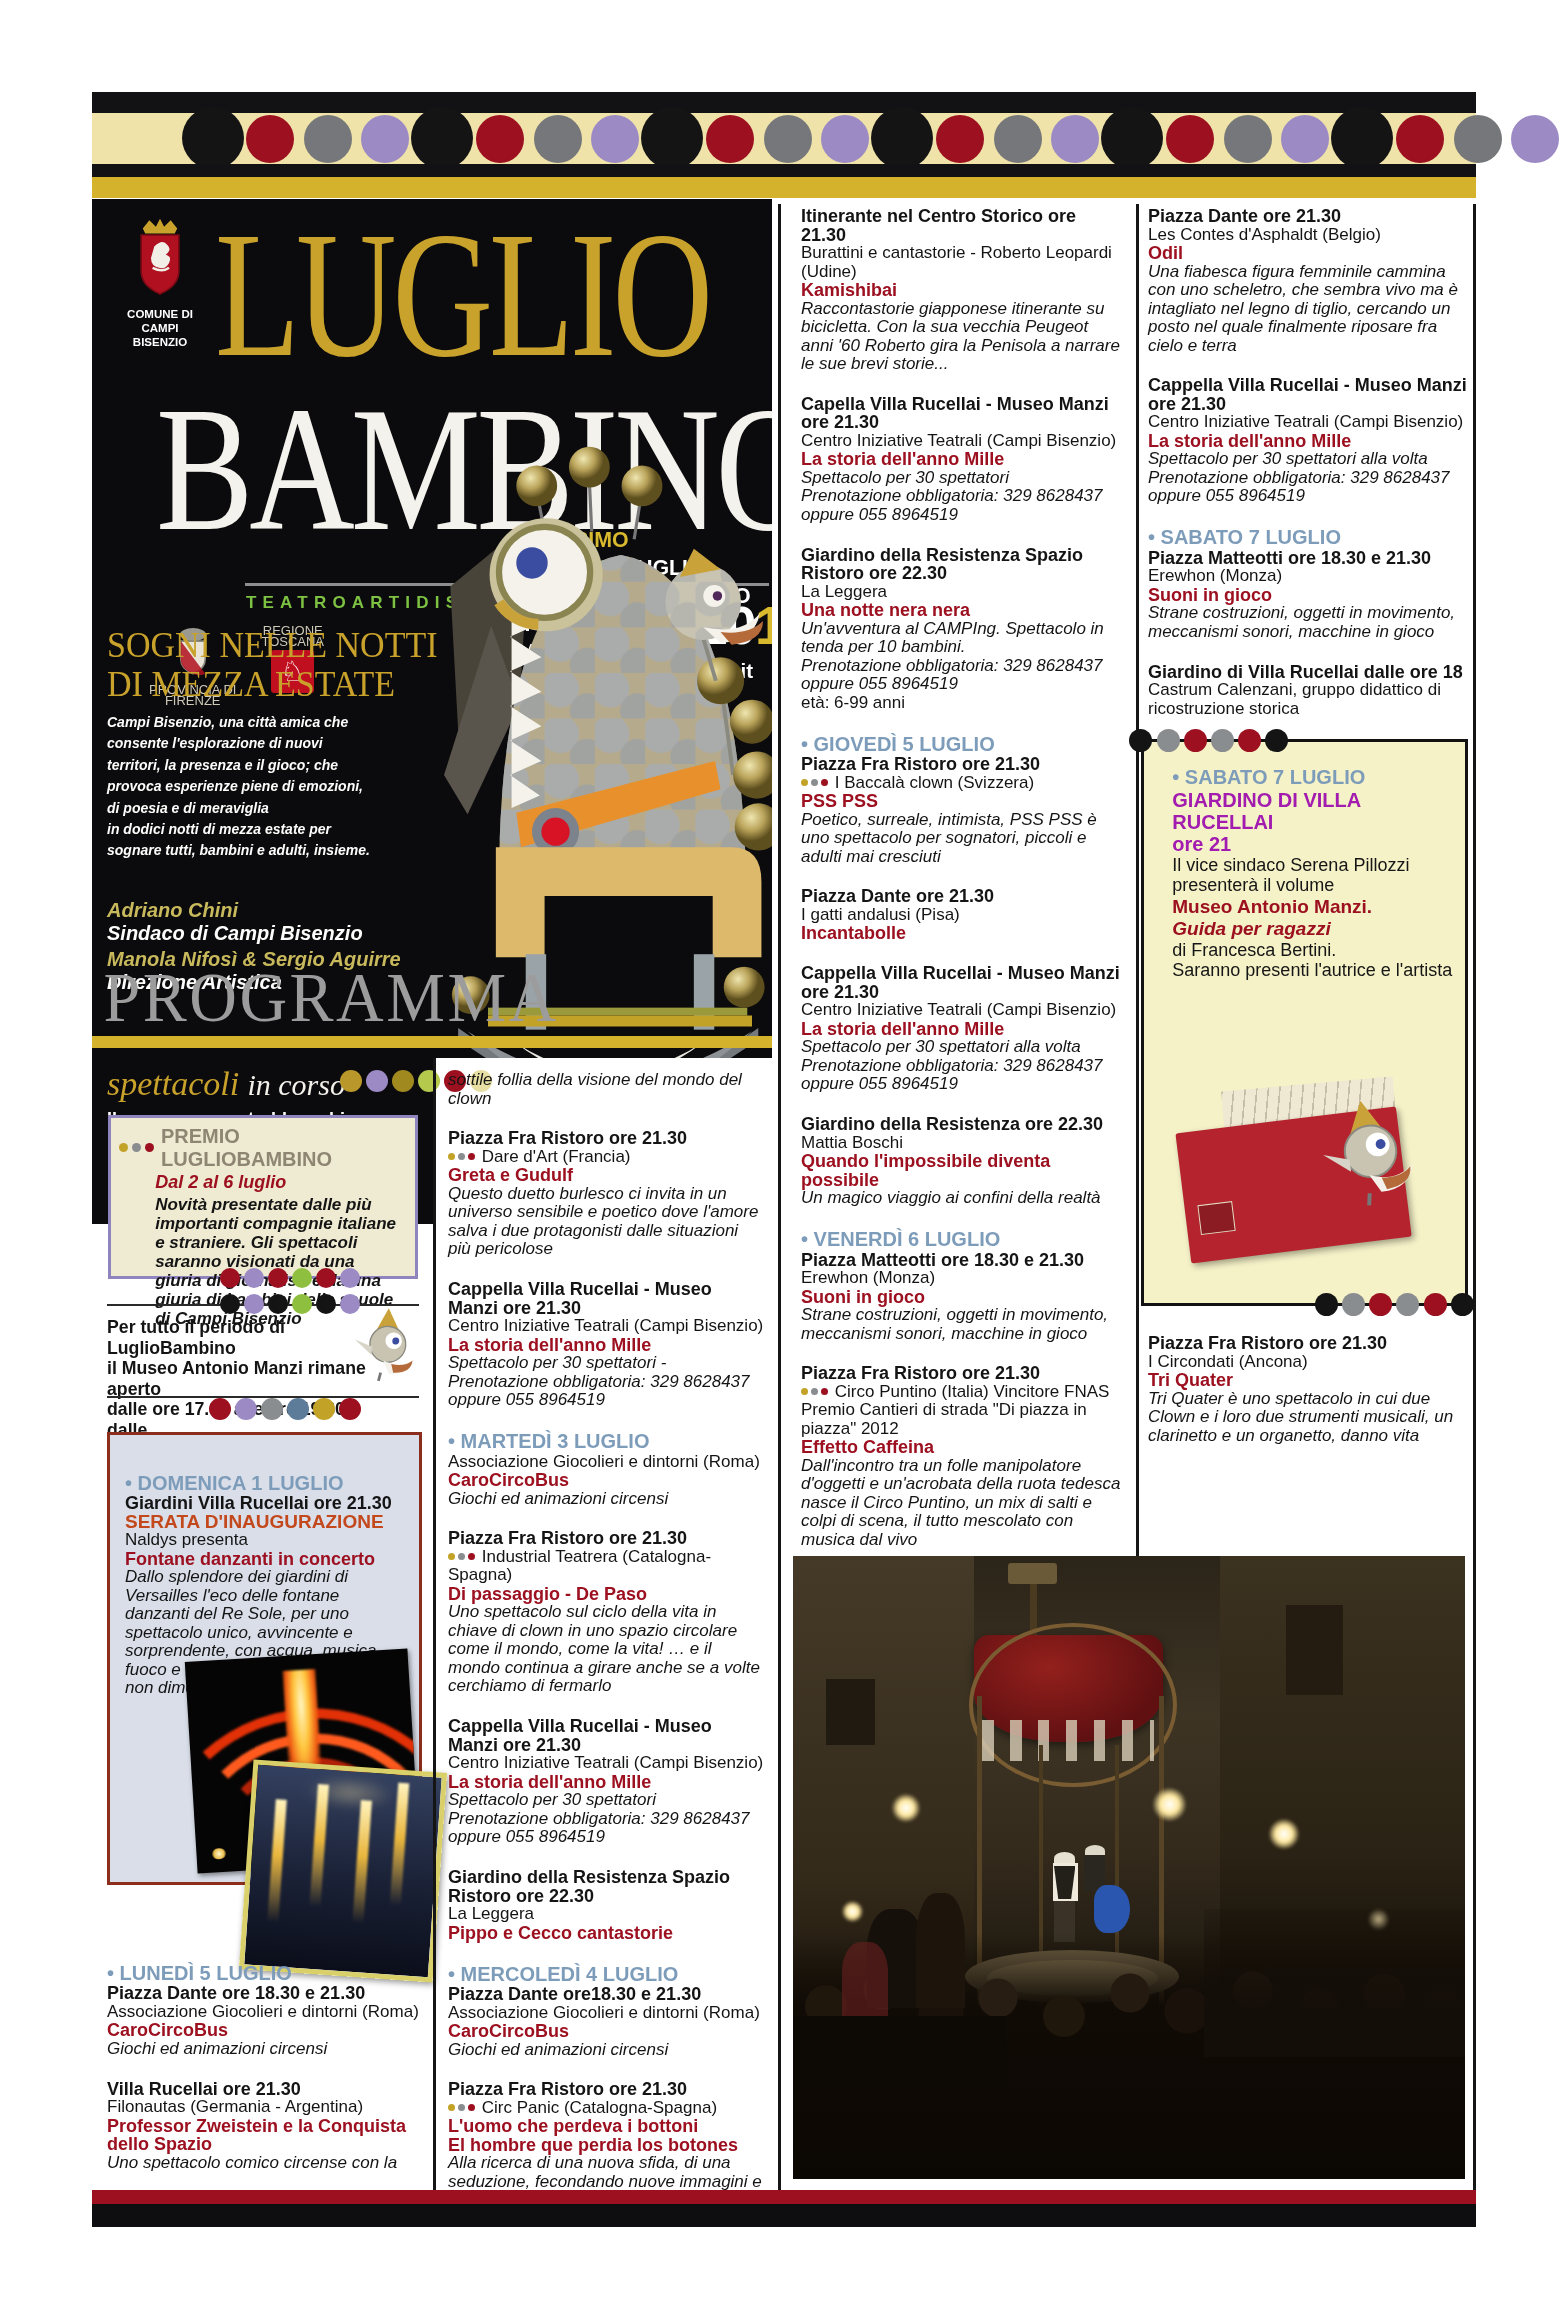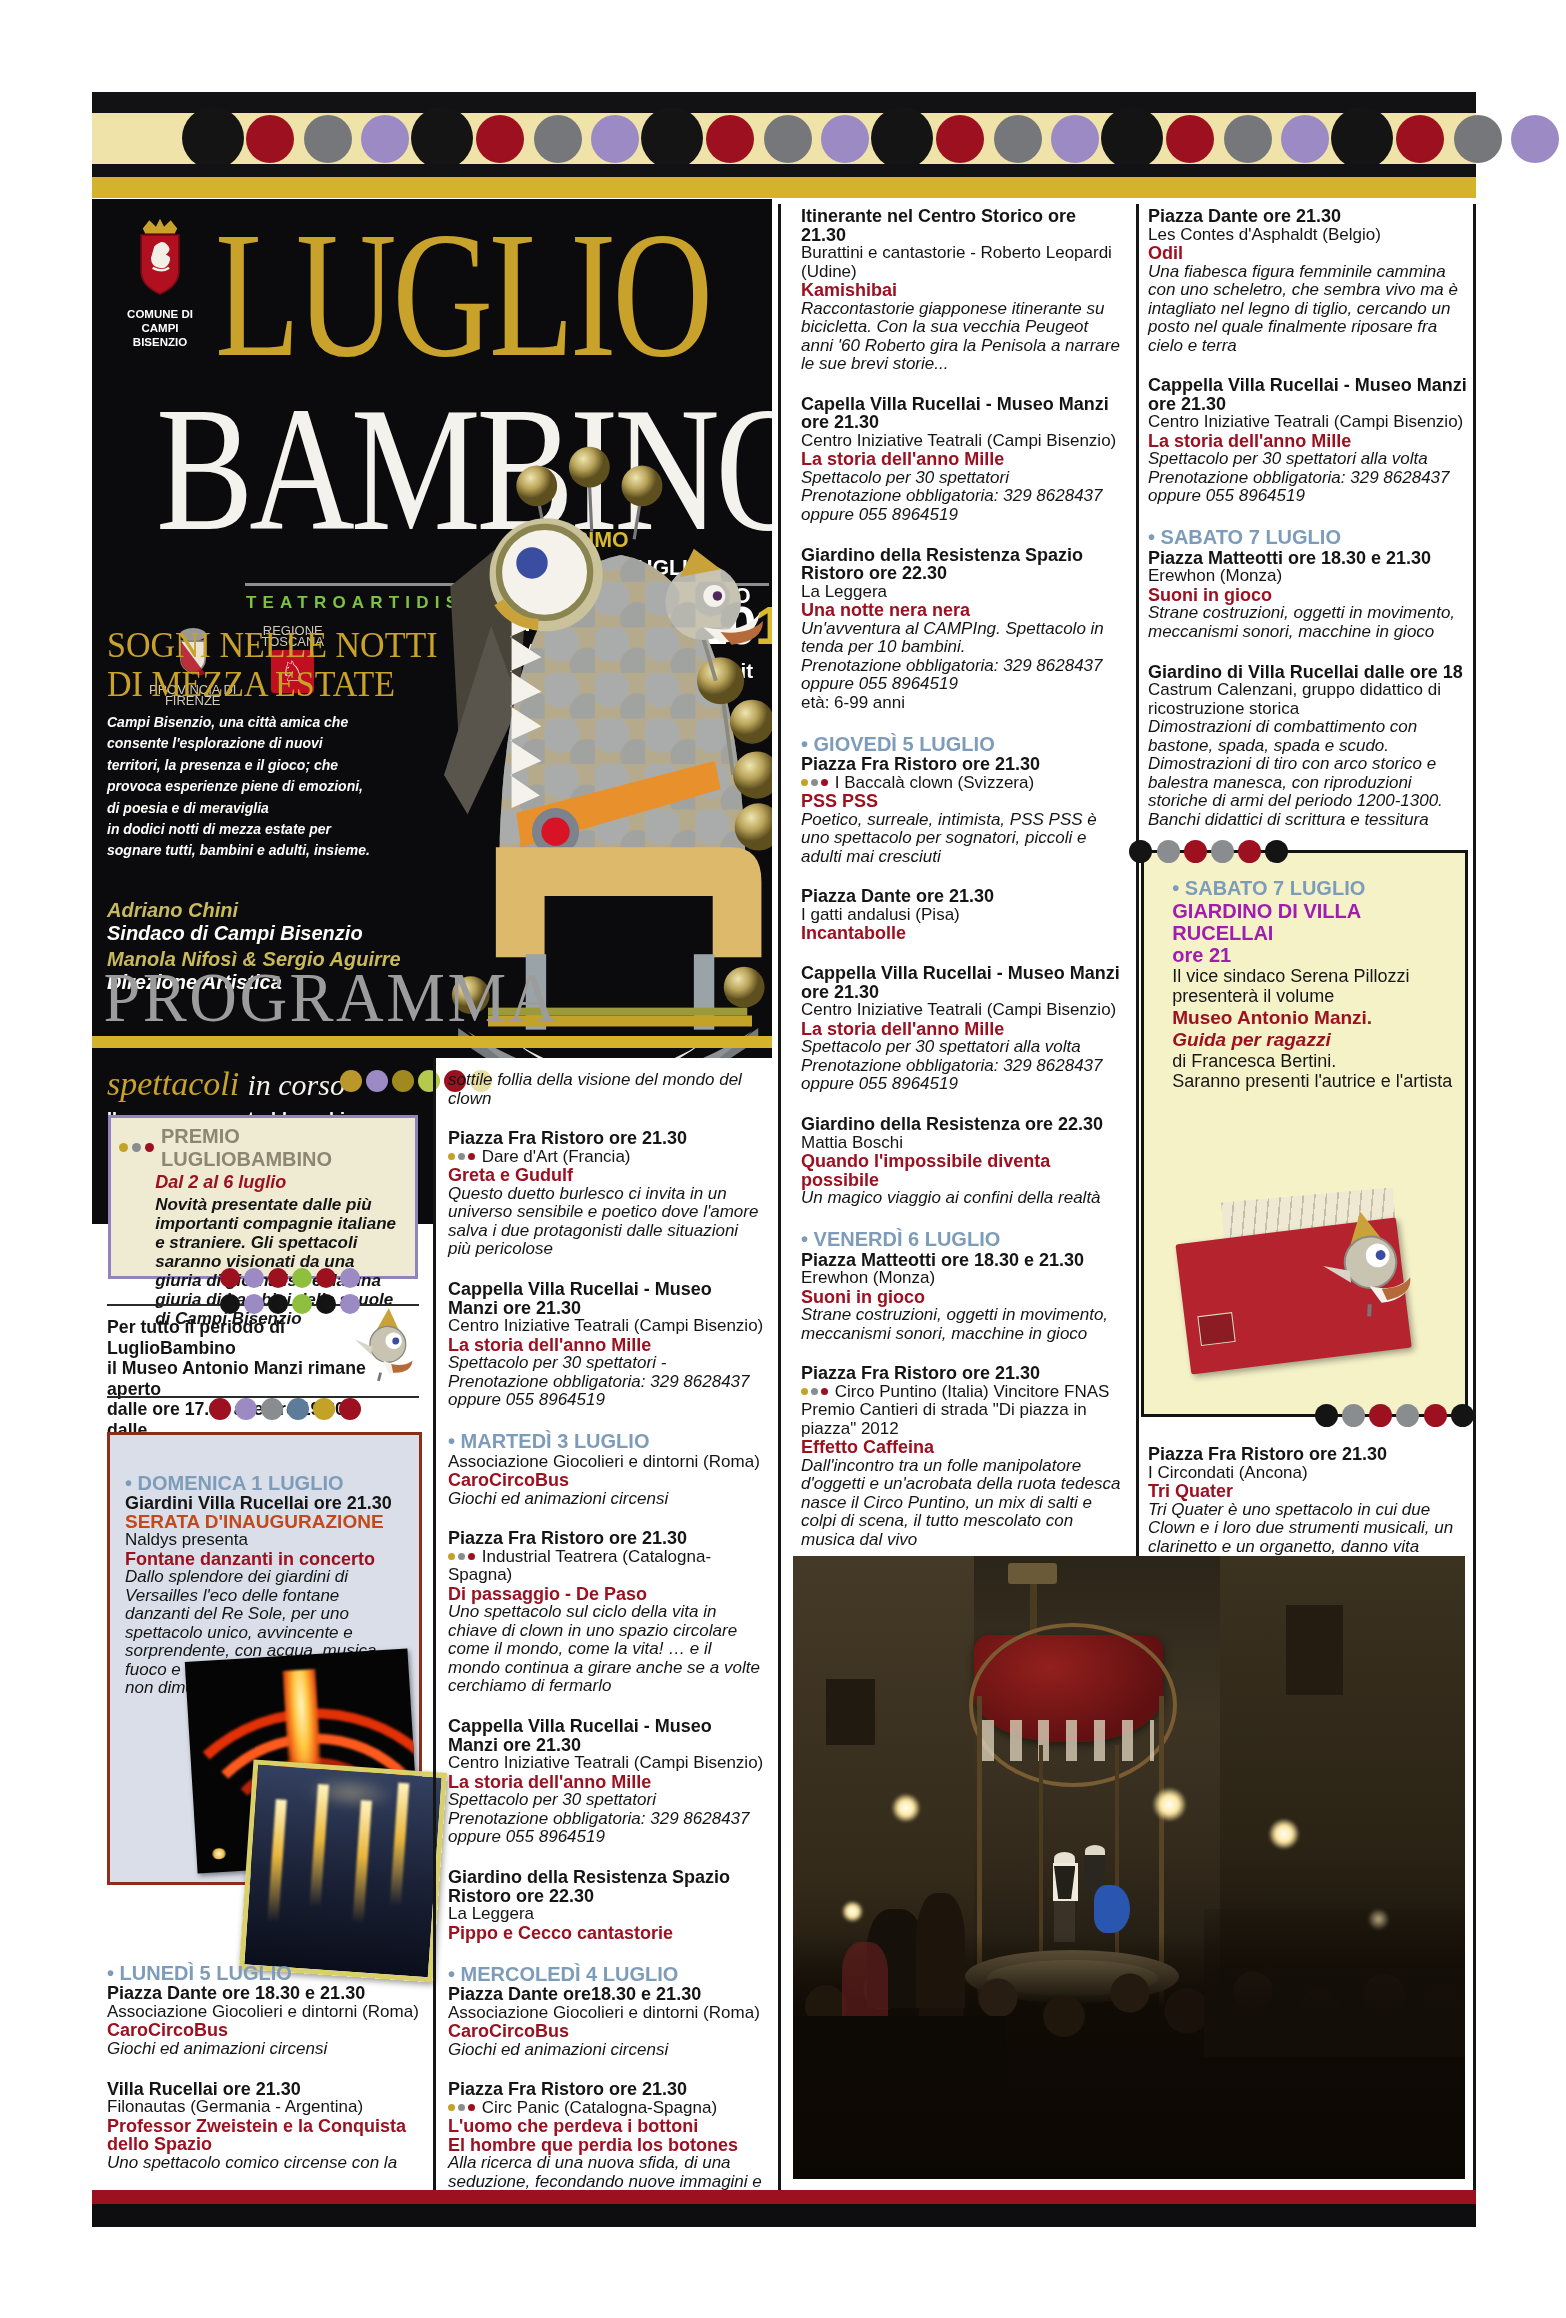--- a/index.html
+++ b/index.html
@@ -576,21 +576,20 @@
         <div class="block">
           <div class="ln day">SABATO 7 LUGLIO</div>
           <div class="ln venue">Piazza Matteotti ore 18.30 e 21.30</div>
           <div class="ln company">Erewhon (Monza)</div>
           <div class="ln title">Suoni in gioco</div>
           <div class="ln desc">Strane costruzioni, oggetti in movimento, meccanismi sonori, macchine in gioco</div>
         </div>
         <div class="block">
           <div class="ln venue">Giardino di Villa Rucellai dalle ore 18</div>
           <div class="ln company">Castrum Calenzani, gruppo didattico di ricostruzione storica</div>
-          <div class="ln desc">Dimostrazioni di combattimento con bastone, spada, spada e scudo. Dimostrazioni di tiro con arco storico e balestra manesca, con riproduzioni storiche di armi del periodo 1200-1300. Banchi didattici di scrittura e tessitura</div>
         </div>
       </div>
 
     <div class="ybox">
       <div class="ydots-top dotsrow">
           <span class="dot" style="width: 23px; height: 23px; background: rgb(20, 20, 20);"></span>
           <span class="dot" style="width: 23px; height: 23px; background: rgb(138, 141, 144);"></span>
           <span class="dot" style="width: 23px; height: 23px; background: rgb(156, 16, 32);"></span>
           <span class="dot" style="width: 23px; height: 23px; background: rgb(138, 141, 144);"></span>
           <span class="dot" style="width: 23px; height: 23px; background: rgb(156, 16, 32);"></span>

